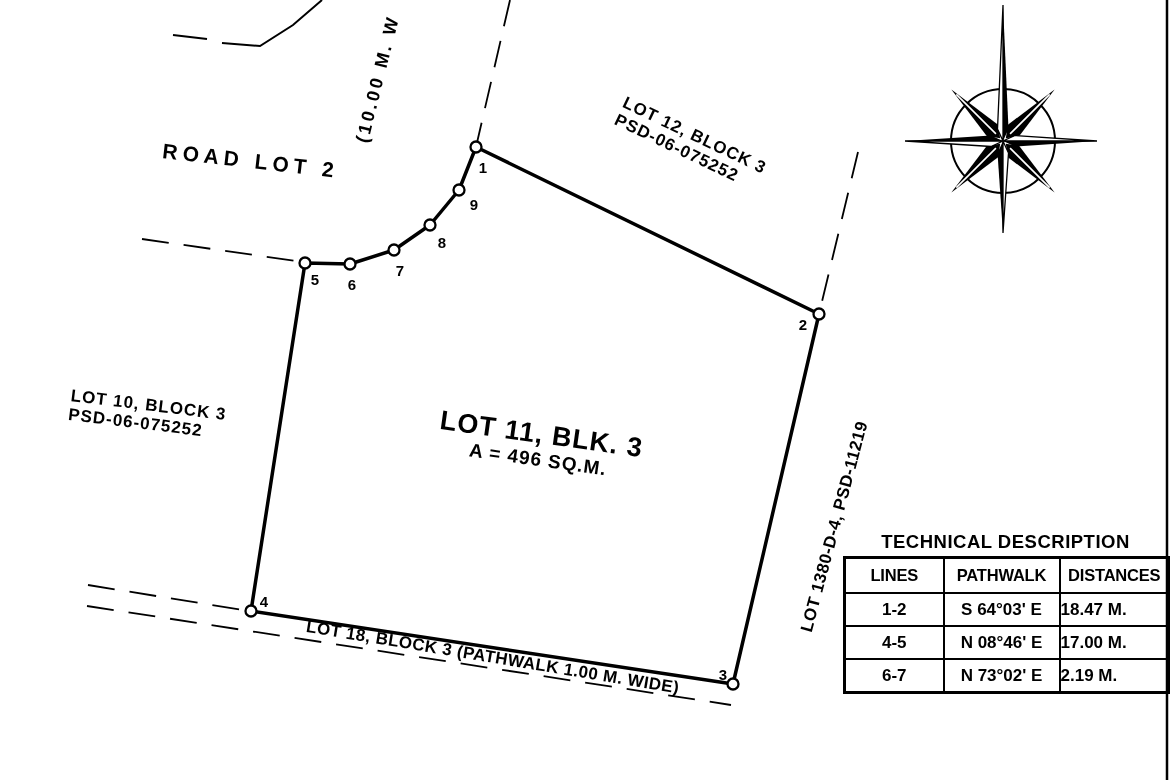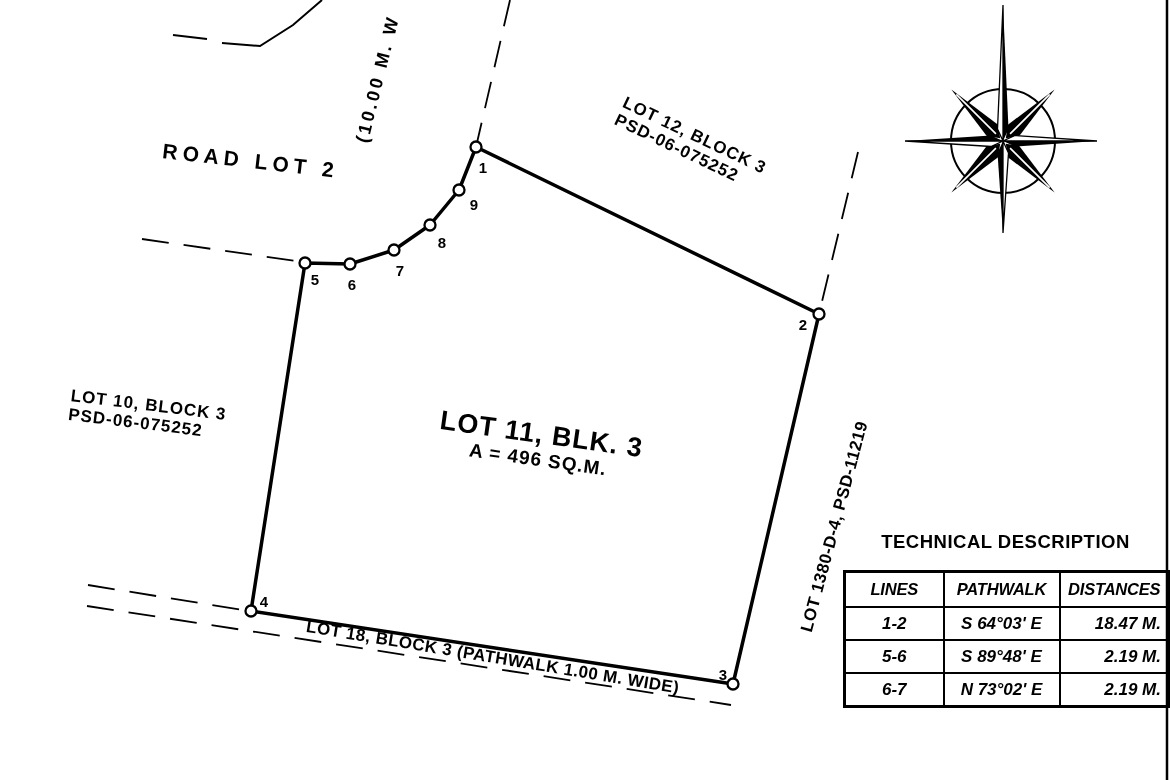--- a/index.html
+++ b/index.html
@@ -14,28 +14,28 @@
   .lbl-lot12{font-size:17px;letter-spacing:1px;transform:rotate(25.5deg);transform-origin:0 0;}
   .lbl-lot10{font-size:17px;letter-spacing:1px;transform:rotate(7deg);transform-origin:0 0;}
   .lbl-lot11{width:230px;text-align:center;transform:rotate(8deg);transform-origin:50% 50%;}
   .lbl-lot11 .t1{font-size:27px;letter-spacing:1px;}
   .lbl-lot11 .t2{font-size:19px;letter-spacing:1px;}
   .lbl-lot18{font-size:17px;letter-spacing:.4px;transform:rotate(9.4deg);transform-origin:0 0;}
   .lbl-lot1380{font-size:17px;letter-spacing:.5px;transform:rotate(-75deg);transform-origin:0 0;}
 
   
   .techdesc{position:absolute;left:843px;top:531px;width:325px;}
-  .td-title{font-size:18.5px;font-weight:bold;text-align:center;letter-spacing:.5px;padding-bottom:17px;}
+  .td-title{font-size:18.5px;font-weight:bold;text-align:center;letter-spacing:.5px;padding-bottom:3px;}
   .techdesc table{border-collapse:collapse;width:325px;table-layout:fixed;}
   .techdesc th,.techdesc td{
     border:2.5px solid #000;font-weight:bold;font-size:17px;text-align:center;
-    padding:0;height:31px;overflow:hidden;font-style:italic;
+    padding:0;height:31px;overflow:hidden;
   }
   .techdesc th{height:33px;font-size:16.5px;letter-spacing:-0.2px;}
-  .techdesc td.dist{text-align:right;padding-right:7px;}
+  .techdesc td.dist{text-align:left;padding-right:24px;}
   .techdesc table{border:3px solid #000;}
 
   
   .boundary{fill:none;stroke:#000;stroke-width:3.5;stroke-linejoin:round;}
   .thin{fill:none;stroke:#000;stroke-width:2;}
   .dashed{fill:none;stroke:#000;stroke-width:1.8;stroke-dasharray:27 15;}
   .vertex{fill:#fff;stroke:#000;stroke-width:2.3;}
   .vnum{font-family:"Liberation Sans",sans-serif;font-size:15px;font-weight:bold;fill:#000;text-anchor:middle;}
   .ink{fill:#000;stroke:none;}
   .half{fill:#fff;stroke:#000;stroke-width:1.3;}
@@ -158,23 +158,23 @@
           <th>DISTANCES</th>
         </tr>
       </thead>
       <tbody>
         <tr>
           <td>1-2</td>
           <td>S 64°03' E</td>
           <td class="dist">18.47 M.</td>
         </tr>
         <tr>
-          <td>5-6</td>
-          <td>S 89°48' E</td>
-          <td class="dist">2.19 M.</td>
+          <td>4-5</td>
+          <td>N 08°46' E</td>
+          <td class="dist">17.00 M.</td>
         </tr>
         <tr>
           <td>6-7</td>
           <td>N 73°02' E</td>
           <td class="dist">2.19 M.</td>
         </tr>
       </tbody>
     </table>
   </div>
 

